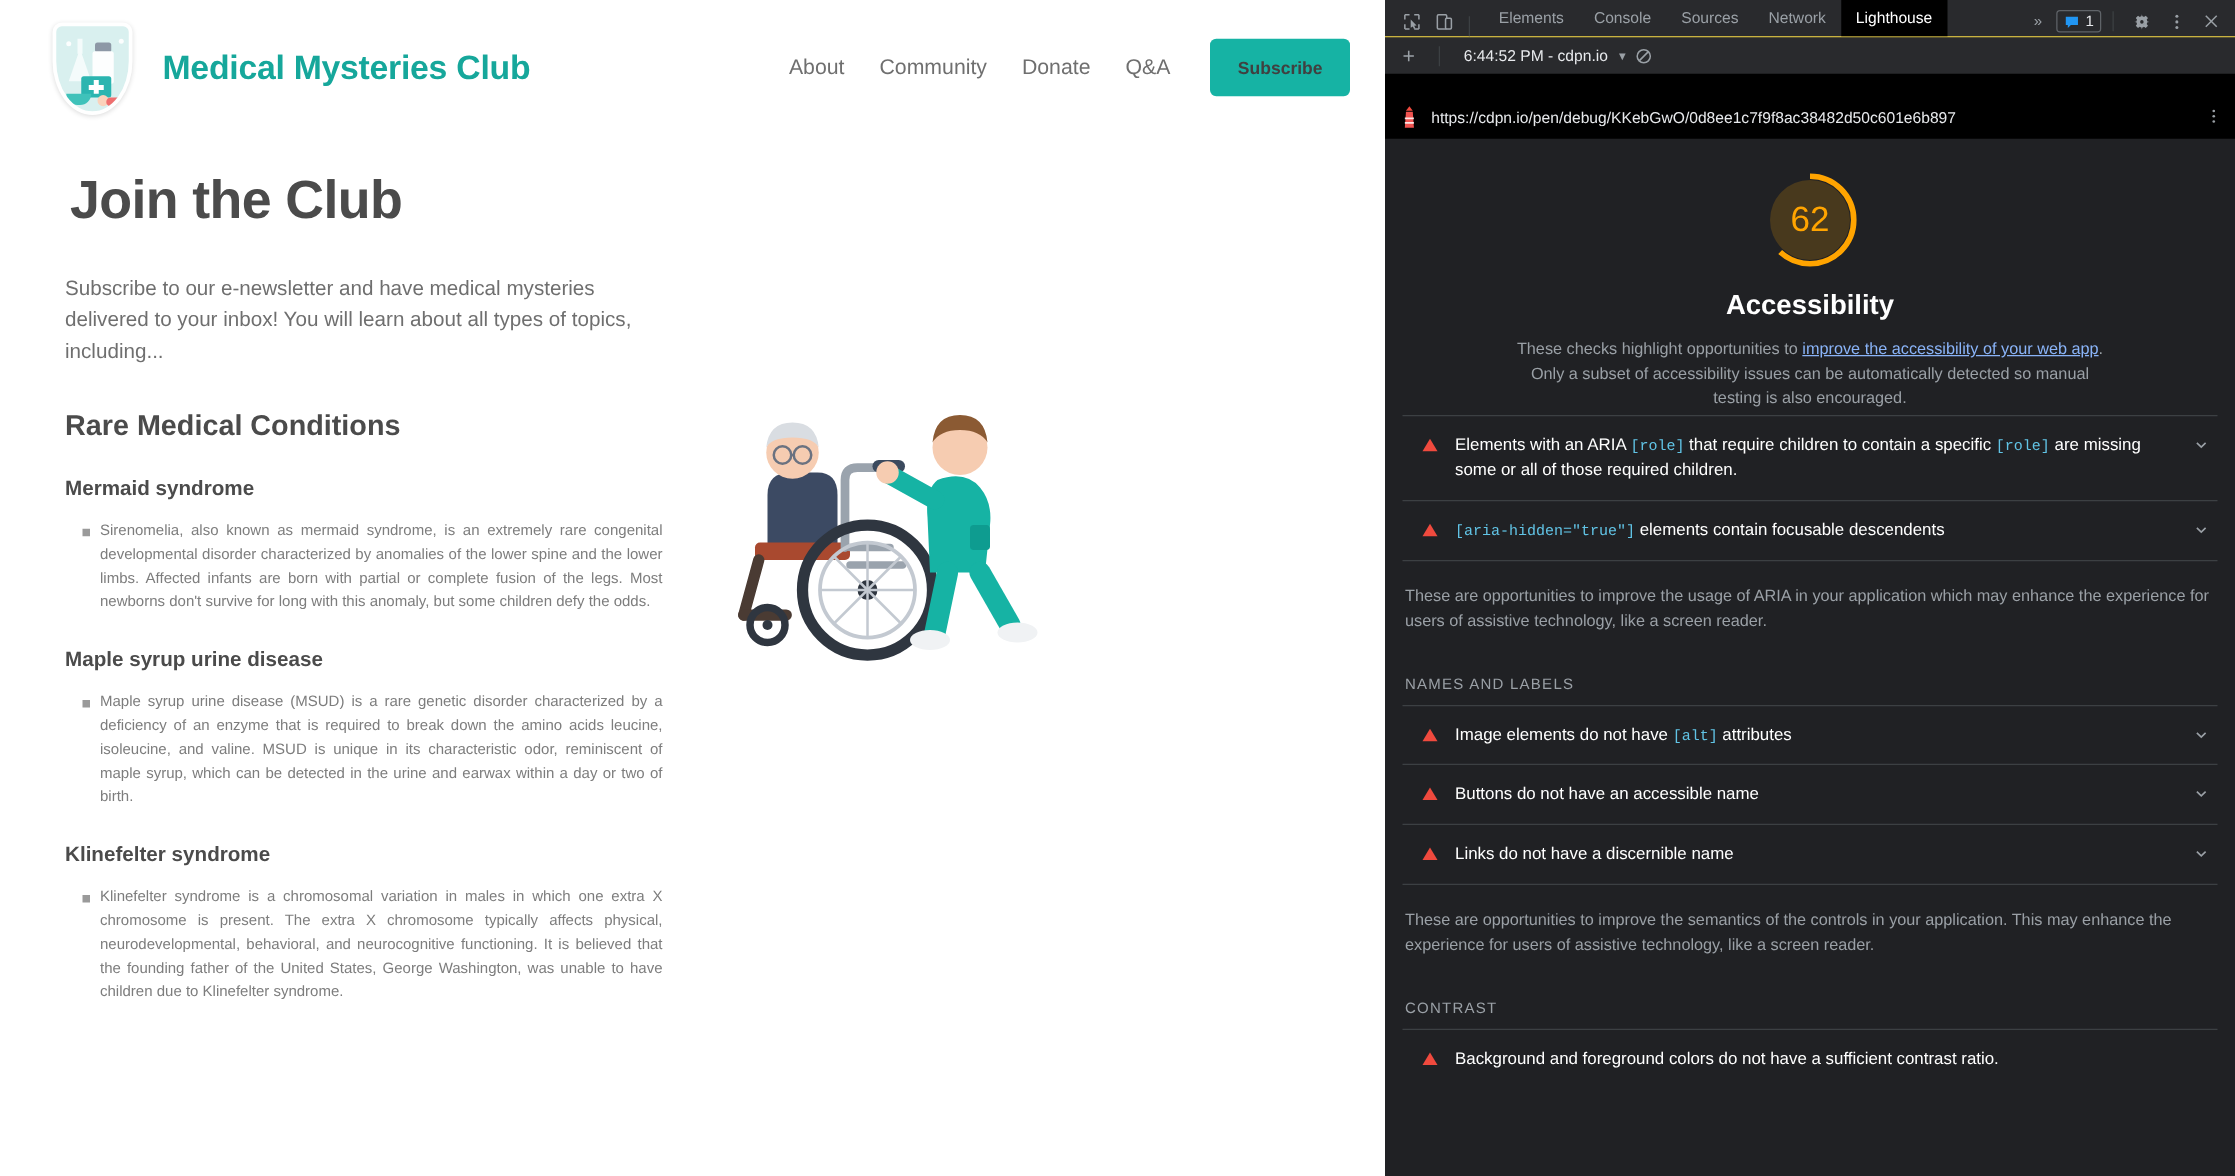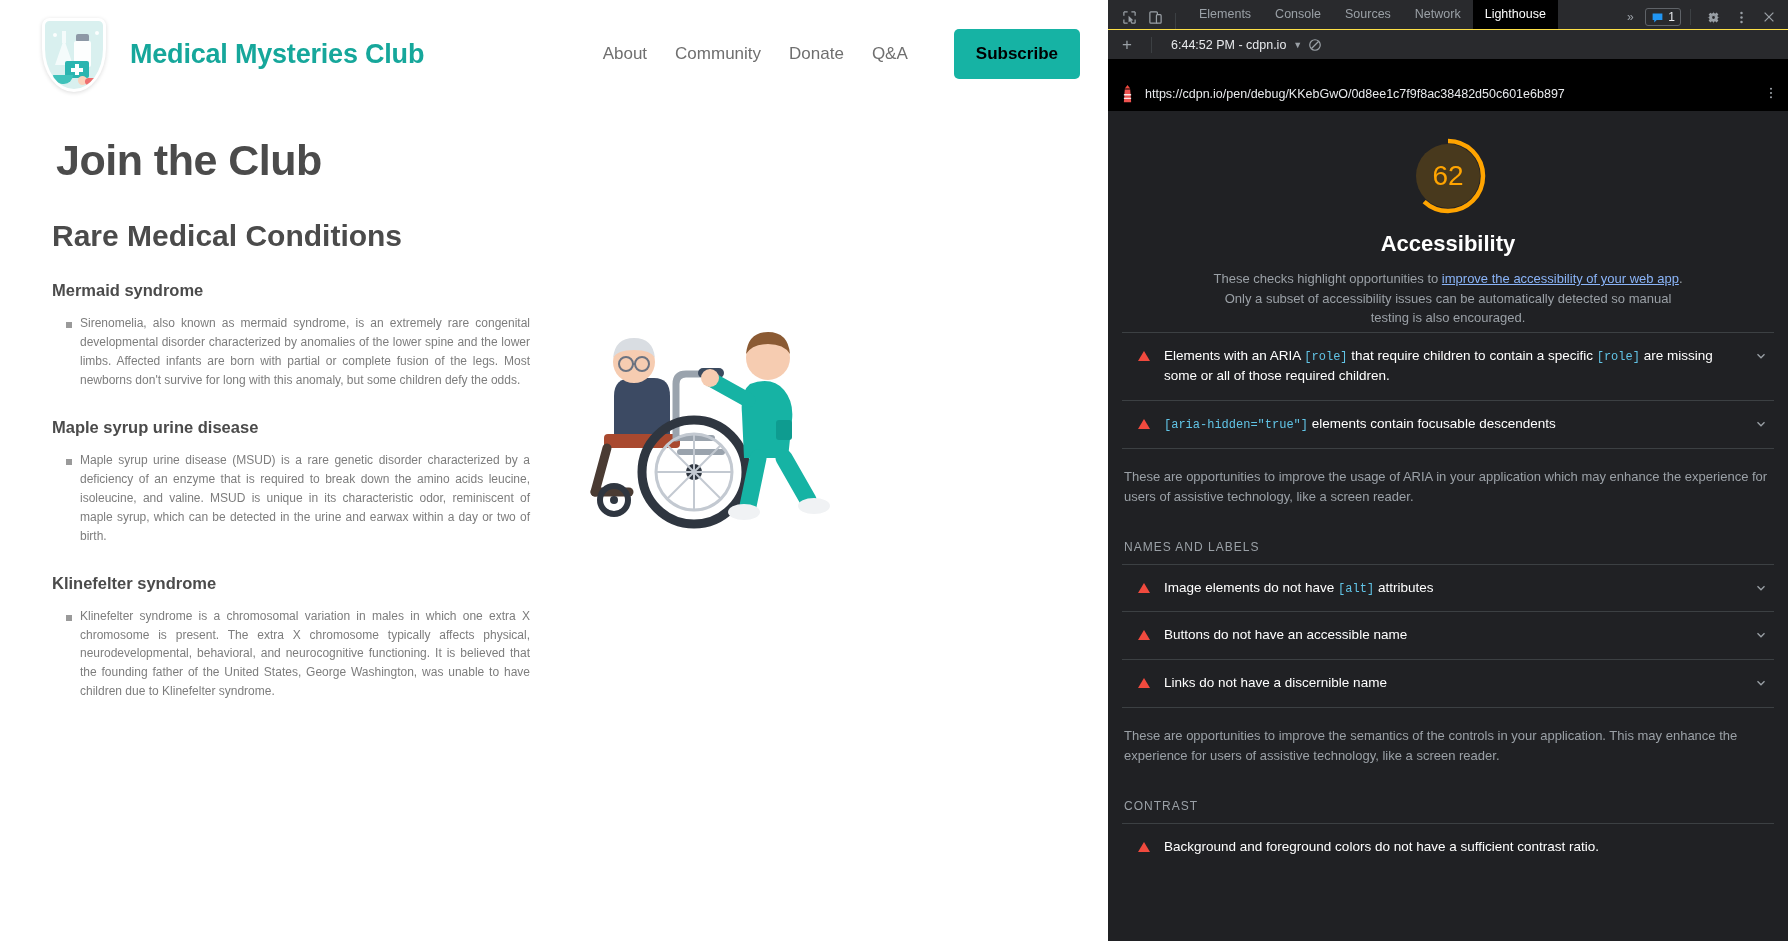--- a/index.html
+++ b/index.html
@@ -56,39 +56,39 @@
 
   .site-title {
     font-size:27px; font-weight:bold; color:#16a79b; letter-spacing:-.2px;
   }
   .main-nav { margin-left:auto; display:flex; align-items:center; gap:28px; }
   .nav-link {
     font-size:17px; color:#6f6f6f; text-decoration:none; font-weight:500;
     white-space:nowrap;
   }
   .subscribe-btn-top {
-    background:#16b3a4; color:#000000; border:0; border-radius:5px;
-    font-size:17px; font-weight:600; padding:15px 22px; margin-left:18px;
+    background:#16b3a4; color:#404040; border:0; border-radius:5px;
+    font-size:14px; font-weight:600; padding:15px 22px; margin-left:4px;
     cursor:pointer; font-family:inherit;
   }
 
   .page-body { display:flex; padding:0 36px; }
   .left-col { width:516px; flex:0 0 auto; }
   .right-col { flex:1; position:relative; }
 
   h1.page-title {
     font-size:43px; font-weight:bold; color:#4b4b4b;
     margin:28px 0 34px 20px; letter-spacing:-.5px;
   }
   .intro {
     font-size:16.5px; color:#6f6f6f; line-height:1.5;
     margin:0 0 34px 16px; width:478px;
   }
   h2.section-title {
-    font-size:30px; font-weight:bold; color:#4b4b4b;
+    font-size:23px; font-weight:bold; color:#4b4b4b;
     margin:0 0 28px 16px;
   }
   h3.cond-title {
     font-size:16.5px; font-weight:bold; color:#4b4b4b;
     margin:0 0 14px 16px;
   }
   ul.cond-list { margin:0 0 28px 0; padding:0 0 0 30px; list-style:none; }
   ul.cond-list li {
     position:relative; font-size:12px; color:#7d7d7d; line-height:1.58;
     text-align:justify; padding-left:14px; width:464px;
@@ -223,20 +223,21 @@
       <a class="nav-link" href="#">Community</a>
       <a class="nav-link" href="#">Donate</a>
       <a class="nav-link" href="#">Q&amp;A</a>
       <button class="subscribe-btn-top">Subscribe</button>
     </nav>
   </header>
 
   <div class="page-body">
     <div class="left-col">
       <h1 class="page-title">Join the Club</h1>
+      <p class="intro">Subscribe to our e-newsletter and have medical mysteries delivered to your inbox! You will learn about all types of topics, including...</p>
       <h2 class="section-title">Rare Medical Conditions</h2>
 
       <h3 class="cond-title">Mermaid syndrome</h3>
       <ul class="cond-list">
         <li>Sirenomelia, also known as mermaid syndrome, is an extremely rare congenital developmental disorder characterized by anomalies of the lower spine and the lower limbs. Affected infants are born with partial or complete fusion of the legs. Most newborns don't survive for long with this anomaly, but some children defy the odds.</li>
       </ul>
 
       <h3 class="cond-title">Maple syrup urine disease</h3>
       <ul class="cond-list">
         <li>Maple syrup urine disease (MSUD) is a rare genetic disorder characterized by a deficiency of an enzyme that is required to break down the amino acids leucine, isoleucine, and valine. MSUD is unique in its characteristic odor, reminiscent of maple syrup, which can be detected in the urine and earwax within a day or two of birth.</li>

